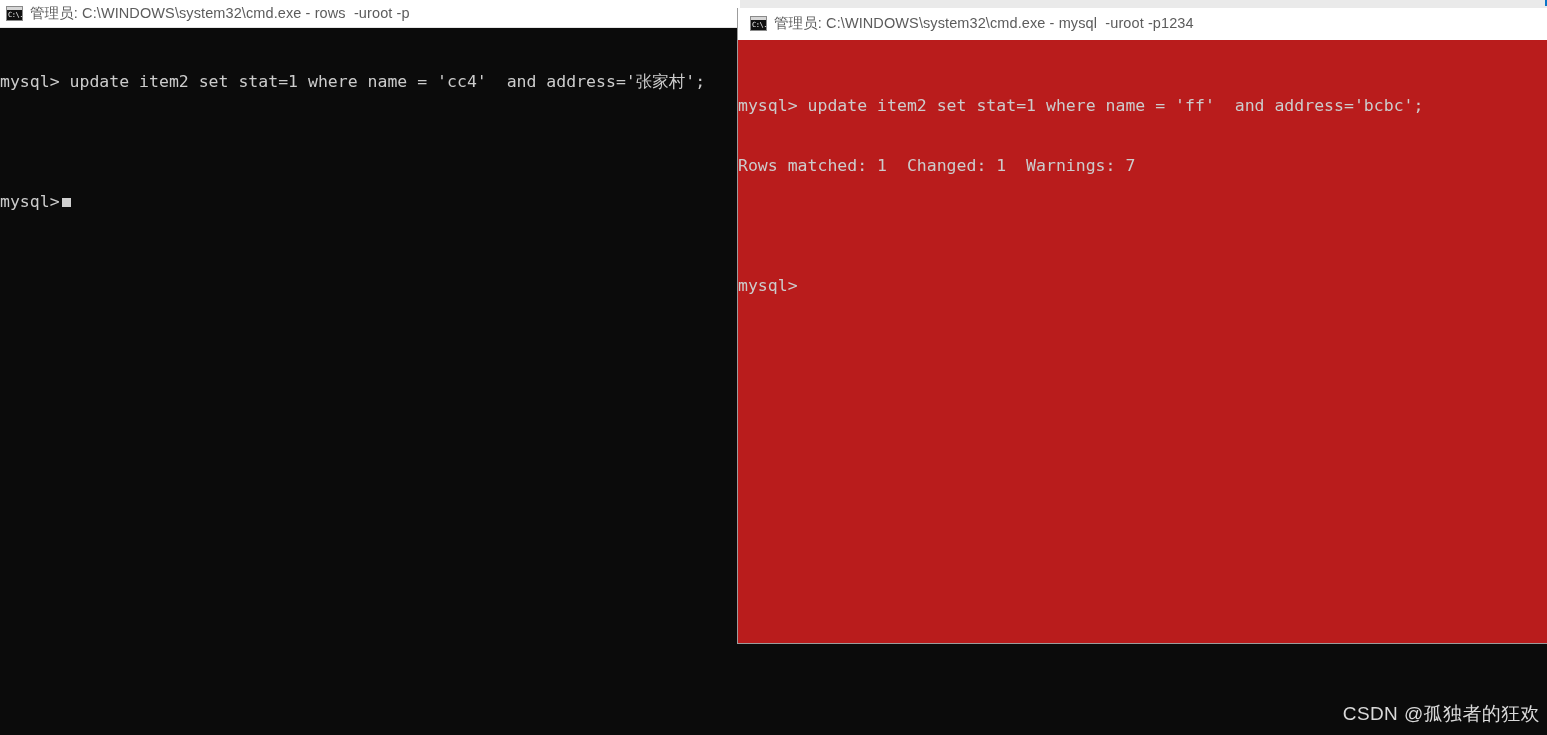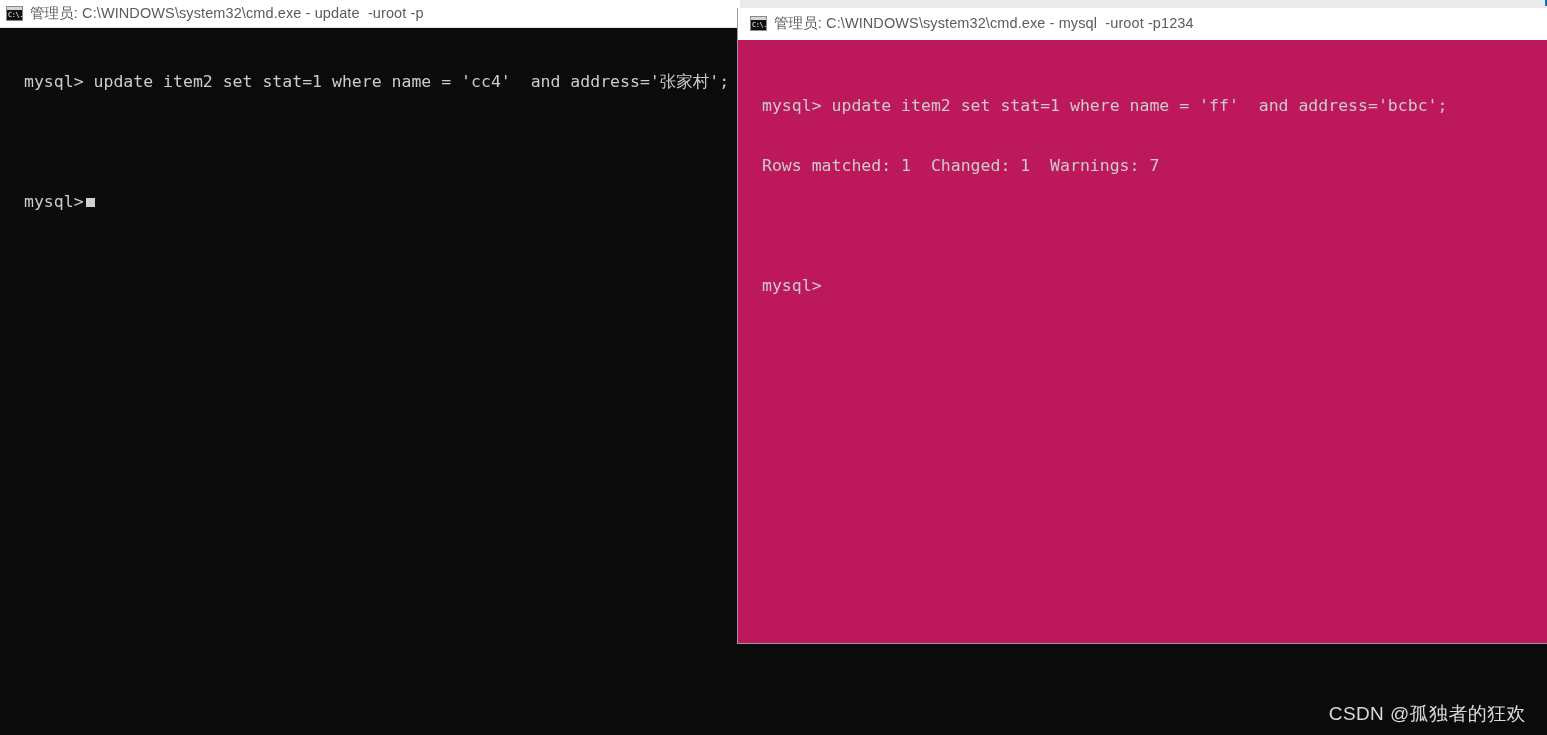--- a/index.html
+++ b/index.html
@@ -42,32 +42,31 @@
     font-family: "Liberation Sans", sans-serif;
     font-size: 14.5px;
     color: #5c5c5c;
     white-space: pre;
     line-height: 1;
     letter-spacing: 0.1px;
   }
   .console {
     box-sizing: border-box;
     width: 100%;
-    background: #be185d;
+    background: #b91c1c;
     font-family: "DejaVu Sans Mono", "Liberation Mono", monospace;
     font-size: 16.5px;
     line-height: 20px;
     color: #cccccc;
     white-space: pre;
     overflow: hidden;
   }
   .console .line {
     white-space: pre;
     height: 20px;
-    padding-left: 24px;
   }
   .console .line.blank { color: transparent; }
 
   
   #win1 {
     left: 0;
     top: 0;
     width: 740px;
     height: 735px;
     background: transparent;
@@ -161,21 +160,21 @@
     width: 9px;
     height: 9px;
     background: #d0d0d0;
     vertical-align: baseline;
     margin-left: 2px;
   }
 
   
   #watermark {
     position: absolute;
-    right: 21px;
+    right: 7px;
     bottom: 8px;
     font-family: "Liberation Sans", sans-serif;
     font-size: 19px;
     color: #d9d9d9;
     white-space: pre;
     letter-spacing: 0.4px;
   }
 </style>
 </head>
 <body>
@@ -185,21 +184,21 @@
 </div>
 
 <div class="window" id="win1">
 
   <div class="titlebar">
     <span class="title-icon">
       <span class="ico-frame"></span>
       <span class="ico-bar"></span>
       <span class="ico-screen">C:\.</span>
     </span>
-    <span class="title-text">管理员: C:\WINDOWS\system32\cmd.exe - update  -uroot -p</span>
+    <span class="title-text">管理员: C:\WINDOWS\system32\cmd.exe - rows  -uroot -p</span>
   </div>
 
   <div class="console">
     <div class="line">mysql&gt; update item2 set stat=1 where name = 'cc4'  and address='张家村';</div>
     <div class="line blank"></div>
     <div class="line"><span>mysql&gt;</span><span class="cursor-block"></span></div>
   </div>
 </div>
 
 <div class="window" id="win2">

